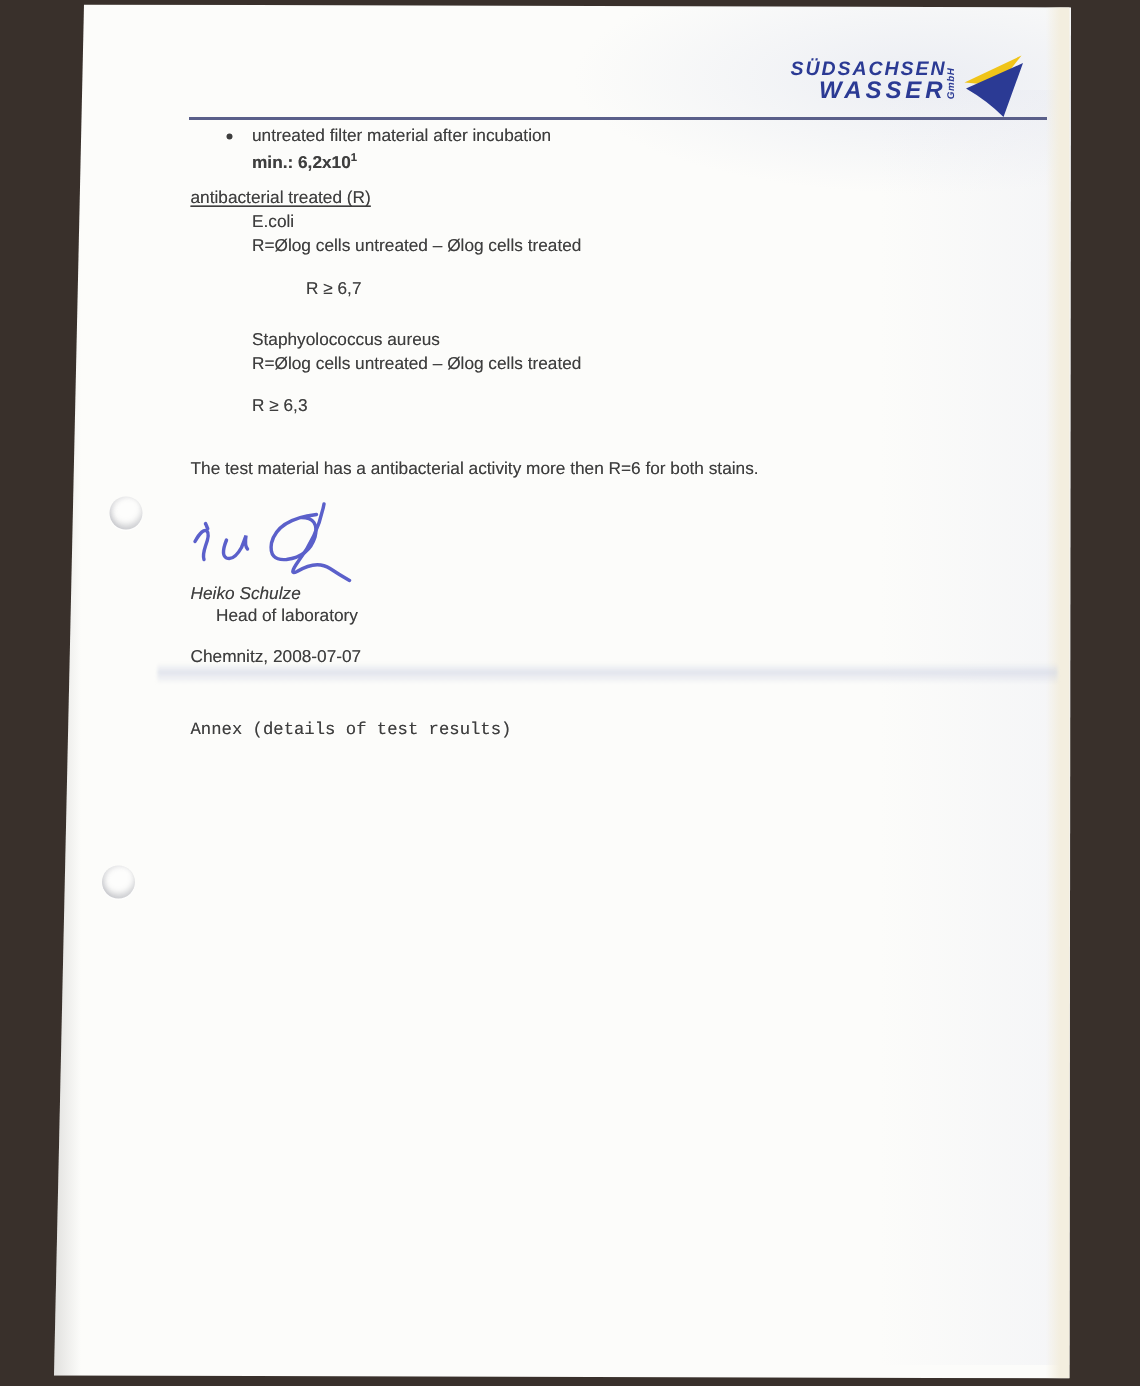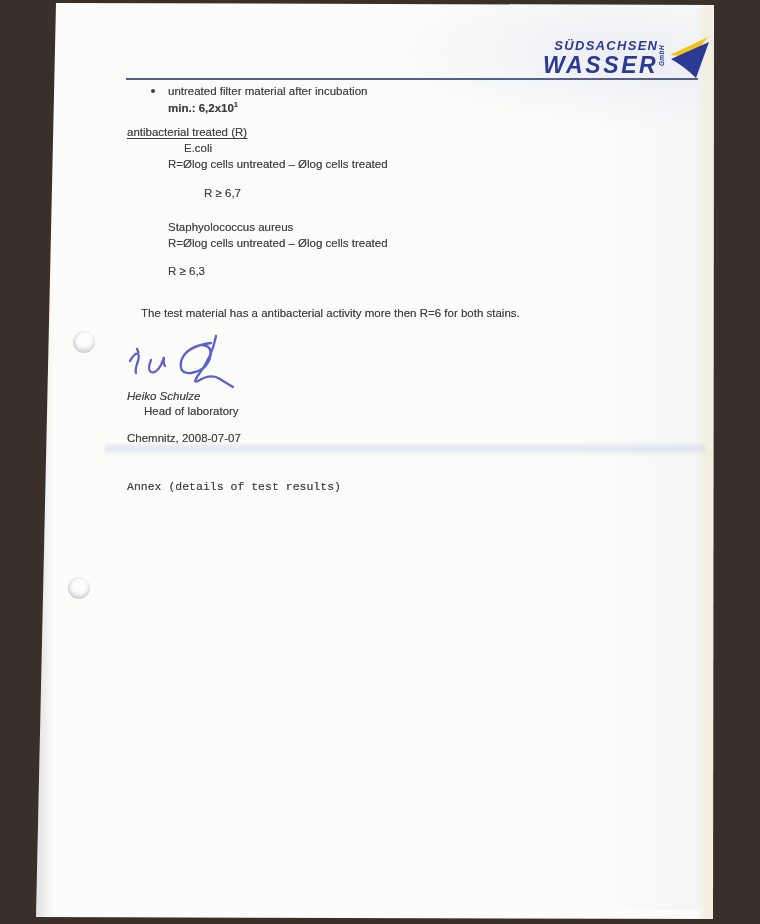--- a/index.html
+++ b/index.html
@@ -16,25 +16,25 @@
                   background:radial-gradient(ellipse at 70% 40%,rgba(222,226,238,0.55),rgba(222,226,238,0) 70%);}
   .tint-right-col{position:absolute;right:44px;top:60px;width:130px;height:850px;
                   background:linear-gradient(to right,rgba(228,230,240,0),rgba(228,230,240,0.32));}
   .crease{position:absolute;left:105px;top:442px;width:600px;height:14px;filter:blur(1px);
           background:linear-gradient(to bottom,rgba(206,211,226,0) 0%,rgba(200,206,224,0.5) 45%,rgba(206,211,226,0) 100%);}
   .hole{position:absolute;width:22px;height:22px;border-radius:50%;background:#fdfdfc;
         box-shadow:inset 0 -3px 4px rgba(130,132,142,0.38),inset 2px 1px 3px rgba(150,152,160,0.18),0 1px 1px rgba(255,255,255,0.8);}
   .hole1{left:73px;top:331px;}
   .hole2{left:68px;top:577px;}
   
-  .logo{position:absolute;left:527px;top:39px;display:flex;align-items:flex-start;margin-left:16px;}
+  .logo{position:absolute;left:527px;top:39px;display:flex;align-items:flex-start;}
   .logo-text{display:flex;flex-direction:column;align-items:flex-end;color:#2b3a94;
              font-style:italic;font-weight:bold;line-height:1.05;}
   .logo-line1{font-size:13px;letter-spacing:1.3px;}
-  .logo-line2{font-size:23px;letter-spacing:2.6px;margin-top:0px;}
+  .logo-line2{font-size:16px;letter-spacing:2.6px;margin-top:0px;}
   .logo-suffix{font-size:6.5px;font-weight:bold;font-style:italic;color:#2b3a94;
                writing-mode:vertical-rl;transform:rotate(180deg);letter-spacing:0.4px;
                margin:6px 0 0 1px;line-height:1;}
   .logo-mark{margin-left:2px;margin-top:-3px;}
   .header-rule{position:absolute;left:126px;top:78px;width:572px;height:2px;background:#5a5f8a;}
   
   .t{position:absolute;font-size:11.5px;color:#3e3e3e;white-space:nowrap;line-height:14px;
      text-shadow:0 0 0.4px rgba(62,62,62,0.55);}
   .heading{text-decoration:underline;text-underline-offset:2px;}
   .bullet-dot{position:absolute;left:151px;top:89px;width:4px;height:4px;border-radius:50%;background:#3e3e3e;}
@@ -71,29 +71,29 @@
     <div class="header-rule"></div>
 
     <div class="bullet-dot"></div>
     <div class="t" style="left:168px;top:84px;">untreated filter material after incubation</div>
     <div class="t" style="left:168px;top:98px;font-weight:bold;">
       <span>min.: 6,2x10</span><sup>1</sup>
     </div>
 
     <div class="t heading" style="left:127px;top:125px;">antibacterial treated (R)</div>
 
-    <div class="t" style="left:168px;top:141px;margin-left:16px;">E.coli</div>
+    <div class="t" style="left:168px;top:141px;">E.coli</div>
     <div class="t" style="left:168px;top:157px;">R=Ølog cells untreated – Ølog cells treated</div>
     <div class="t" style="left:168px;top:186px;margin-left:36px;">R ≥ 6,7</div>
 
     <div class="t" style="left:168px;top:220px;">Staphyolococcus aureus</div>
     <div class="t" style="left:168px;top:236px;">R=Ølog cells untreated – Ølog cells treated</div>
     <div class="t" style="left:168px;top:264px;text-align:right;">R ≥ 6,3</div>
 
-    <div class="t" style="left:127px;top:306px;margin-left:14px;">The test material has a antibacterial activity more then R=6 for both stains.</div>
+    <div class="t" style="left:127px;top:306px;">The test material has a antibacterial activity more then R=6 for both stains.</div>
 
     <div class="signature">
       <svg width="120" height="62" viewBox="0 0 120 62" fill="none" stroke="#3f45c2" stroke-width="2.3" stroke-linecap="round" opacity="0.85">
         <path d="M15,16 l1.5,3.5"></path>
         <path d="M8,28 q5,-9 8,-7 q2,2 -1,10 q-2,6 -1,9"></path>
         <path d="M29,27 q-4,10 0,12 q5,2 10,-7 q2,-5 3,-8 q-1,7 1,9"></path>
         <path d="M89,10 q-26,3 -30,19 q-2,12 10,11 q15,-2 19,-15 q3,-13 -9,-13"></path>
         <path d="M94,3 q-4,21 -17,38 q-7,10 -1,7 q13,-8 22,-2 q6,4 13,8"></path>
       </svg>
     </div>

